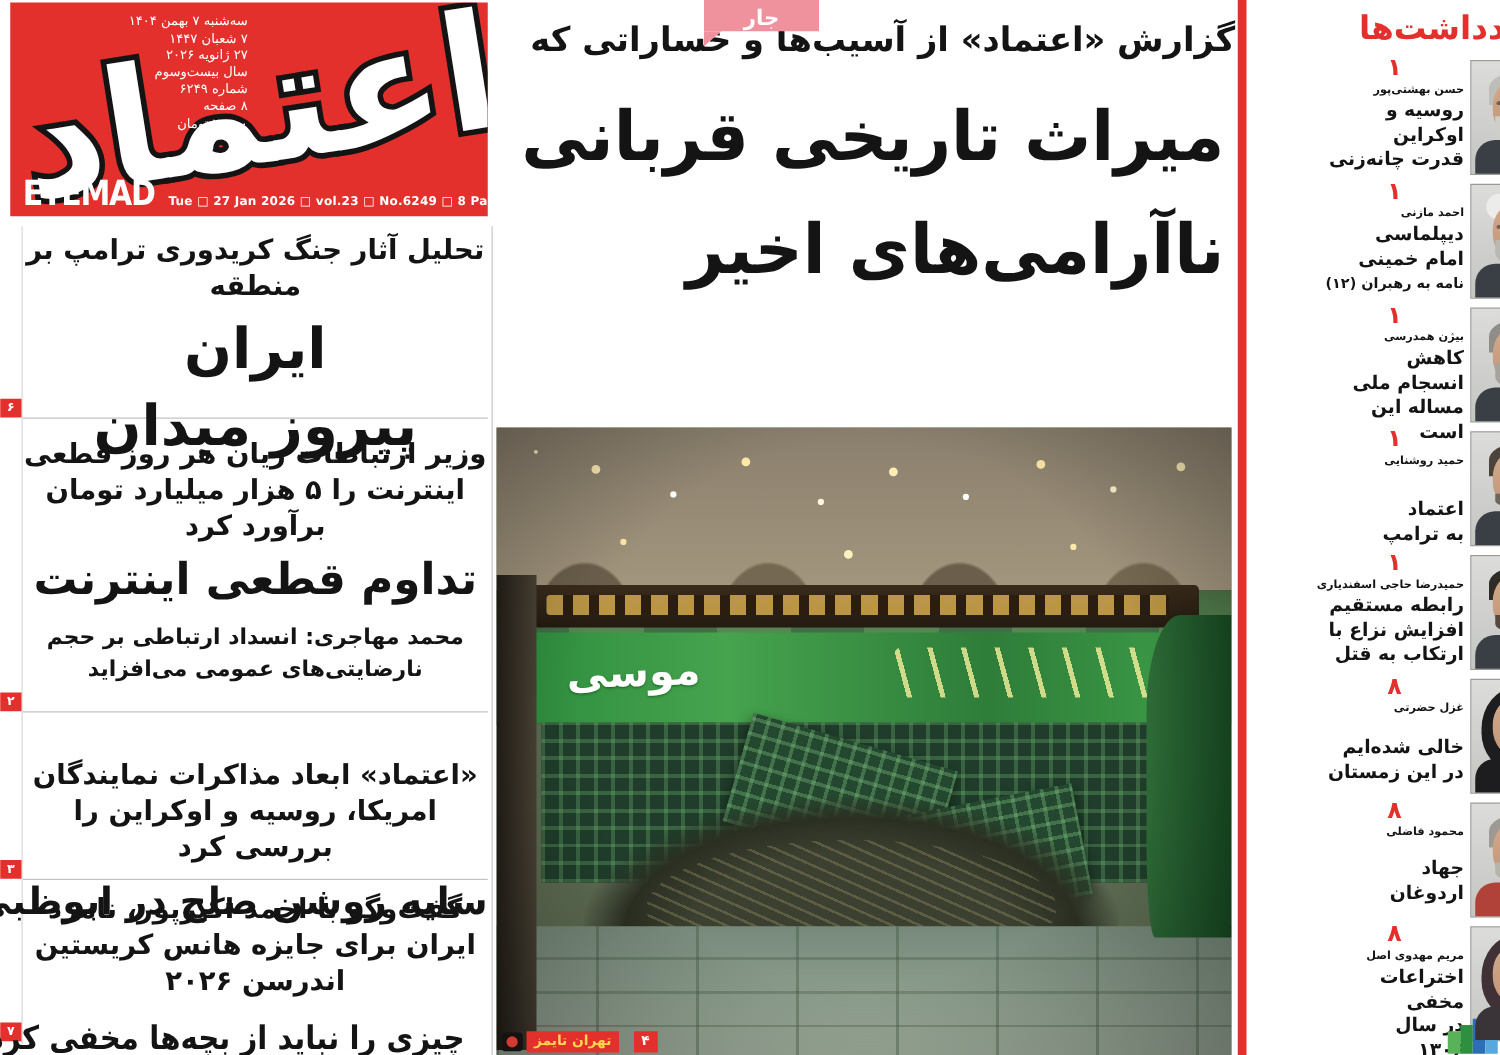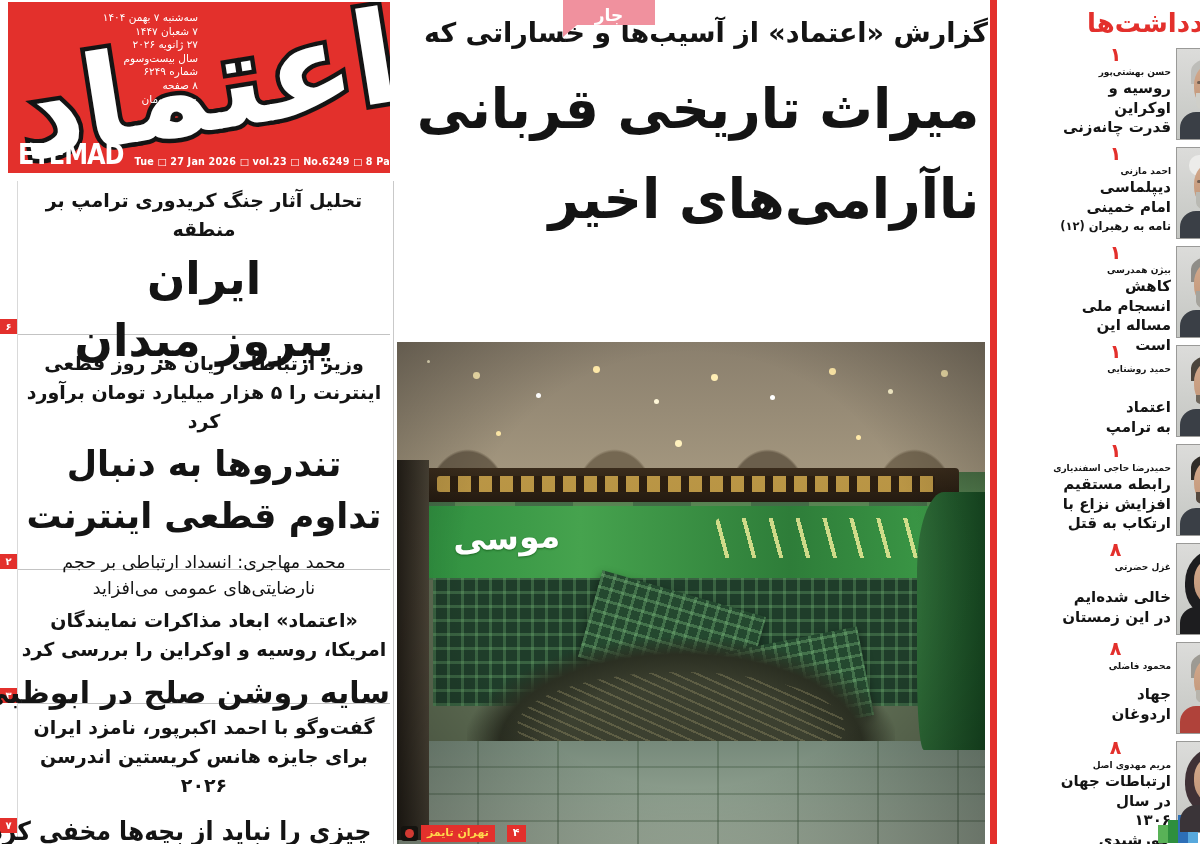--- a/index.html
+++ b/index.html
@@ -20,24 +20,24 @@
   
   .vline-mid{left:393px;top:181px;width:1px;height:663px;background:#c9c9c9;}
   .vline-left{left:17px;top:181px;width:1px;height:657px;background:#d9d9d9;}
   .sep{left:18px;width:372px;height:1px;background:#c3c3c3;}
   .pb{left:0;width:17px;height:15px;background:#e3302c;color:#fff;font-size:10px;line-height:15px;
       text-align:center;font-weight:bold;}
   .redbar{left:990px;top:0;width:7px;height:844px;background:#e3302c;}
 
   
   .art{position:absolute;left:18px;width:372px;text-align:center;}
-  .kick{font-weight:bold;font-size:19px;line-height:29px;}
+  .kick{font-weight:bold;font-size:22px;line-height:29px;}
   #art1{top:186px;} #art1 .hl{font-size:45px;line-height:55px;font-weight:bold;margin-top:7px;white-space:nowrap;}
   #art2{top:349px;} #art2 .hl{font-size:35px;line-height:47px;font-weight:bold;margin-top:5px;white-space:nowrap;}
-  #art2 .sub{font-size:17.5px;line-height:26px;font-weight:normal;margin-top:9px;}
+  #art2 .sub{font-size:17.5px;line-height:26px;font-weight:bold;margin-top:9px;}
   #art3{top:606px;} #art3 .hl{font-size:30px;line-height:40px;font-weight:bold;margin-top:9px;white-space:nowrap;}
   #art4{top:713px;} #art4 .hl{font-size:26px;line-height:36px;font-weight:bold;margin-top:13px;white-space:nowrap;
         transform:scaleX(.9);transform-origin:center;}
 
   
   .lead{left:400px;top:10px;width:588px;text-align:right;}
   .lead .lk{font-weight:bold;font-size:27px;line-height:46px;white-space:nowrap;}
   .lead .lh{font-weight:bold;font-size:55px;line-height:90px;white-space:nowrap;
             transform:scaleX(.97);transform-origin:center;}
   .lead .lh-wrap{margin-top:8px;}
@@ -181,21 +181,20 @@
 <div class="abs pb" style="top:818px">۷</div>
 
 <div class="art" id="art1">
   <div class="kick">تحلیل آثار جنگ کریدوری ترامپ بر منطقه</div>
   <div class="hl">ایران</div>
   <div class="hl">پیروز میدان</div>
 </div>
 
 <div class="art" id="art2">
   <div class="kick">وزیر ارتباطات زیان هر روز قطعی اینترنت را ۵ هزار میلیارد تومان برآورد کرد</div>
-  <div class="hl">تندروها به دنبال</div>
   <div class="hl">تداوم قطعی اینترنت</div>
   <div class="sub">محمد مهاجری: انسداد ارتباطی بر حجم نارضایتی‌های عمومی می‌افزاید</div>
 </div>
 
 <div class="art" id="art3">
   <div class="kick">«اعتماد» ابعاد مذاکرات نمایندگان امریکا، روسیه و اوکراین را بررسی کرد</div>
   <div class="hl">سایه روشن صلح در ابوظبی</div>
 </div>
 
 <div class="art" id="art4">
@@ -363,21 +362,21 @@
   <div class="note">
     <div class="pt h2">
         <div class="hair"></div>
         <div class="head"></div>
         <div class="torso"></div>
       </div>
     <div class="txt">
       <div class="num">۸</div>
       <div class="auth">مریم مهدوی اصل</div>
       <div class="tblock">
-        <div class="t">ارتباطات جهان</div>
+        <div class="t">اختراعات مخفی</div>
         <div class="t">در سال</div>
         <div class="t">۱۳۰۶ خورشیدی</div>
       </div>
     </div>
   </div>
 </div>
 
 <div class="abs stripes">
   <span class="s1"></span>
     <span class="s2"></span>

